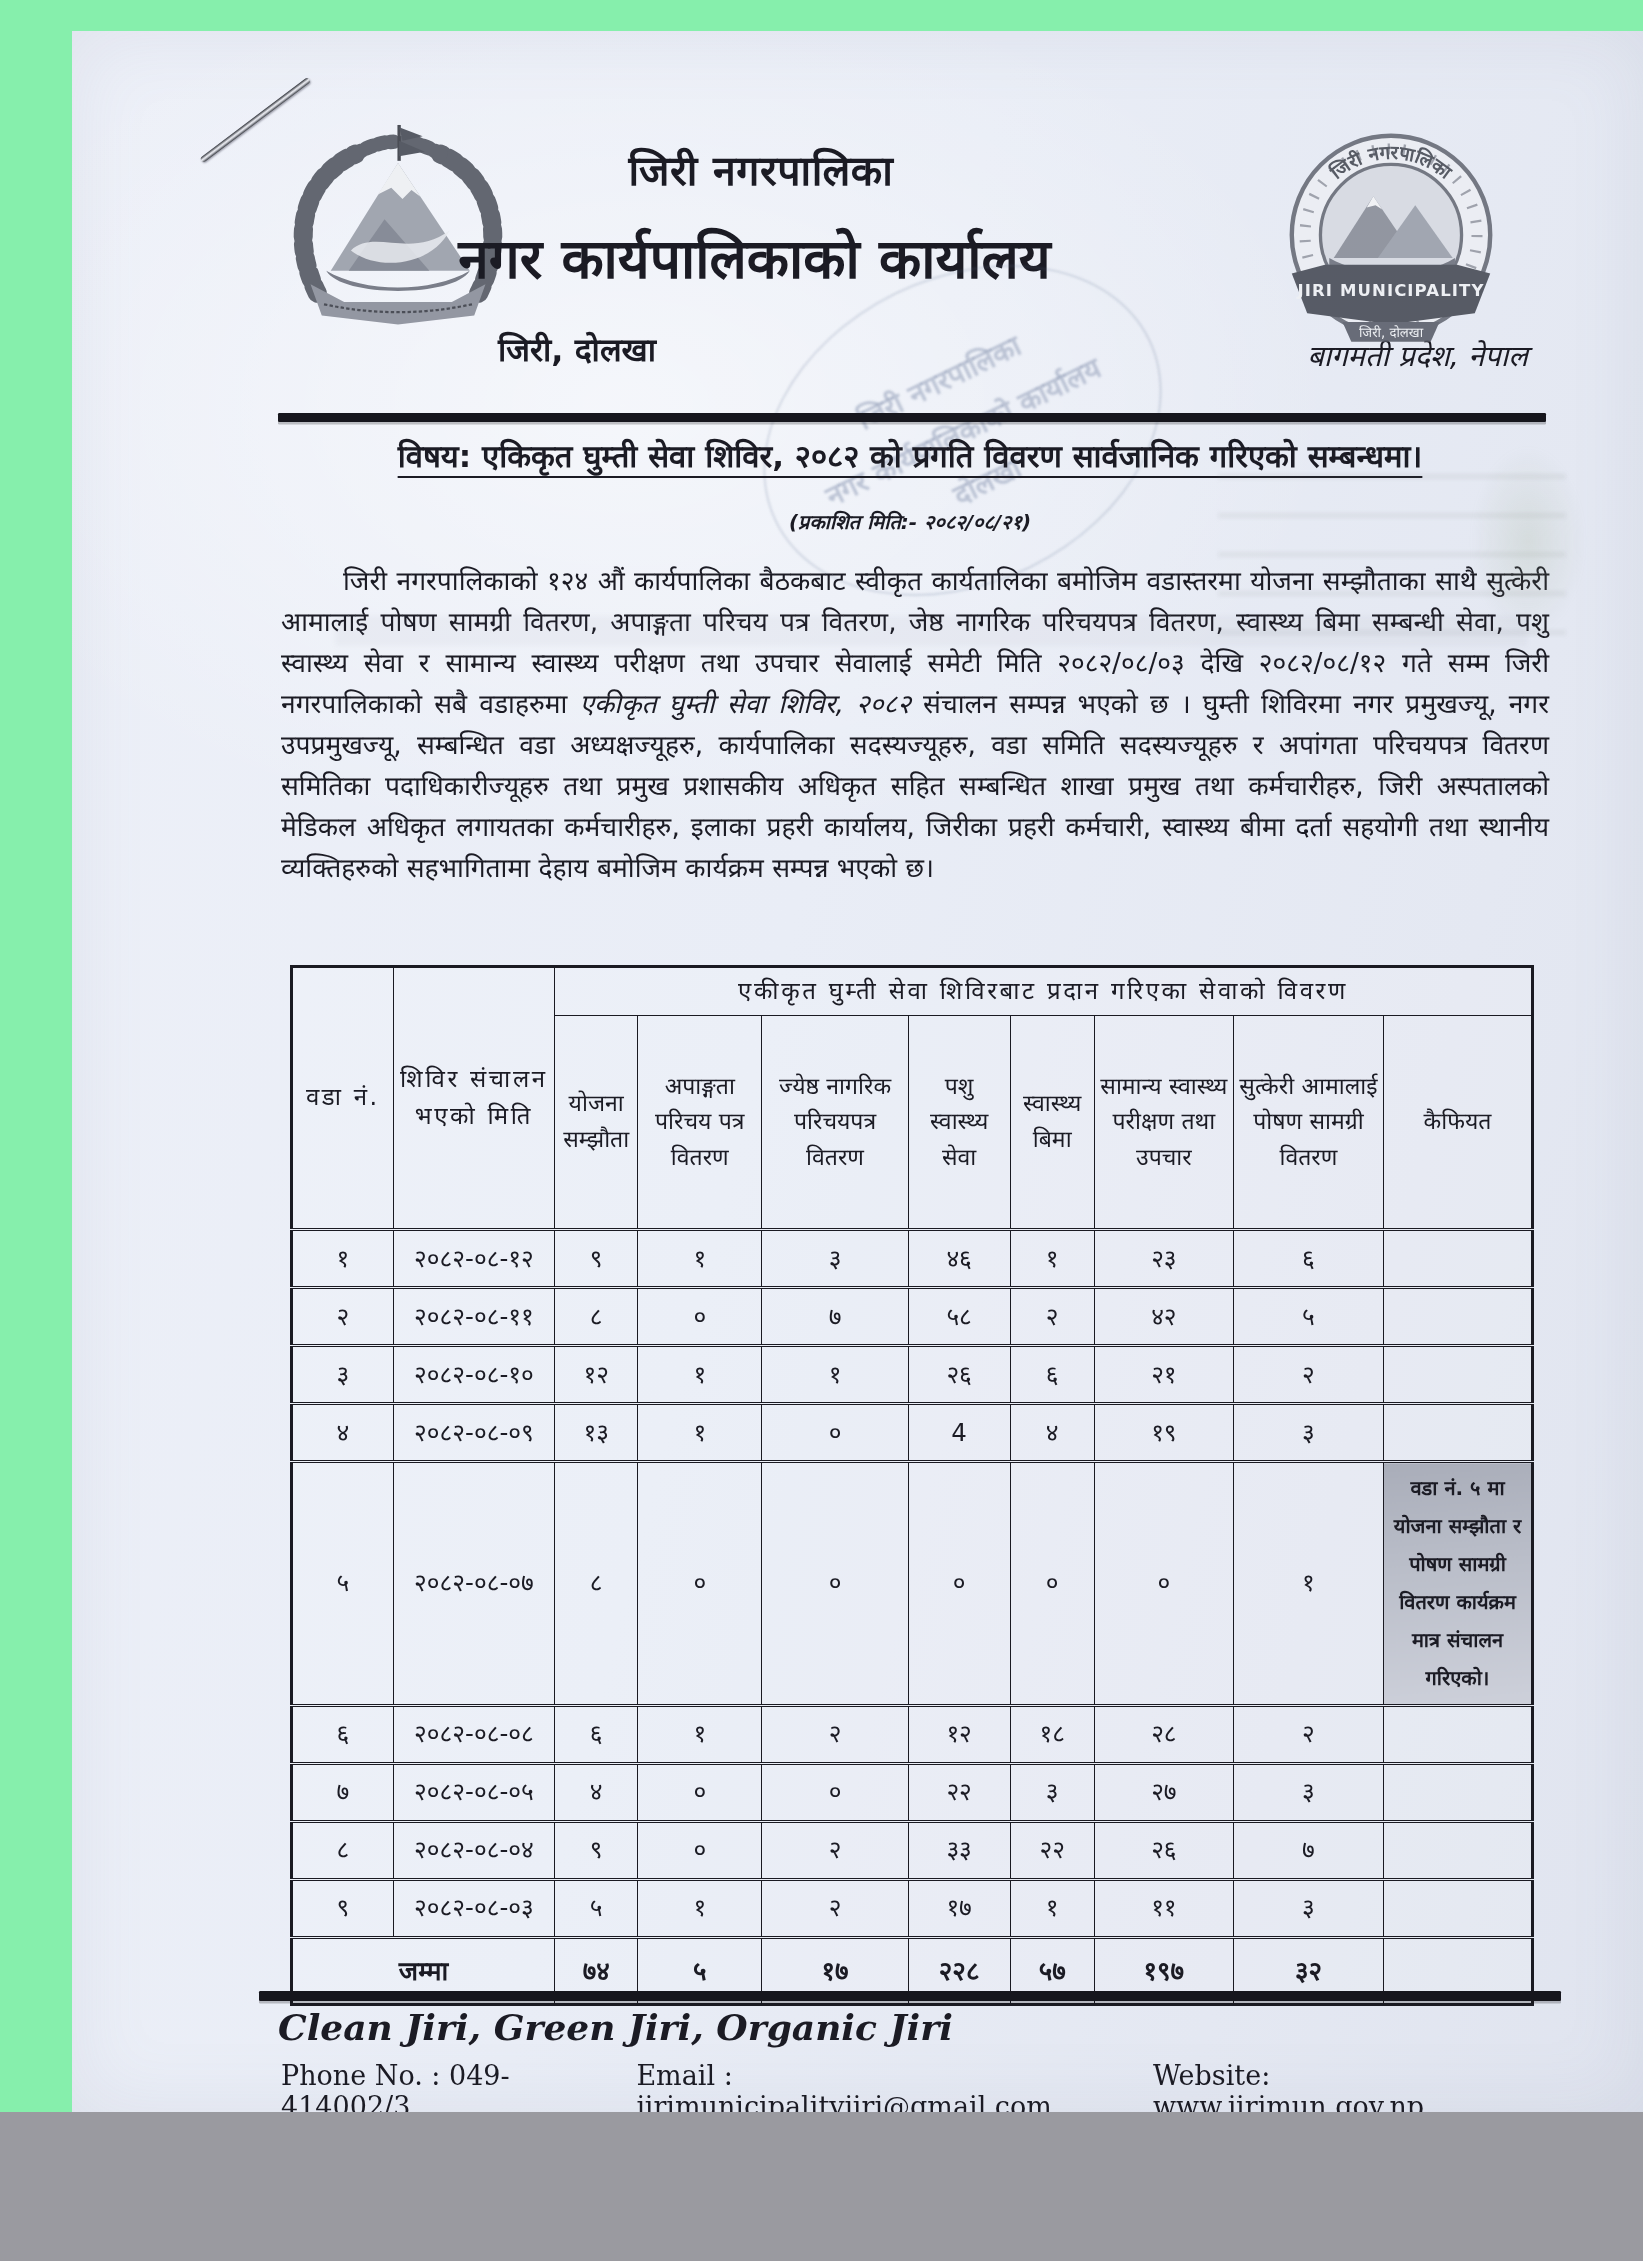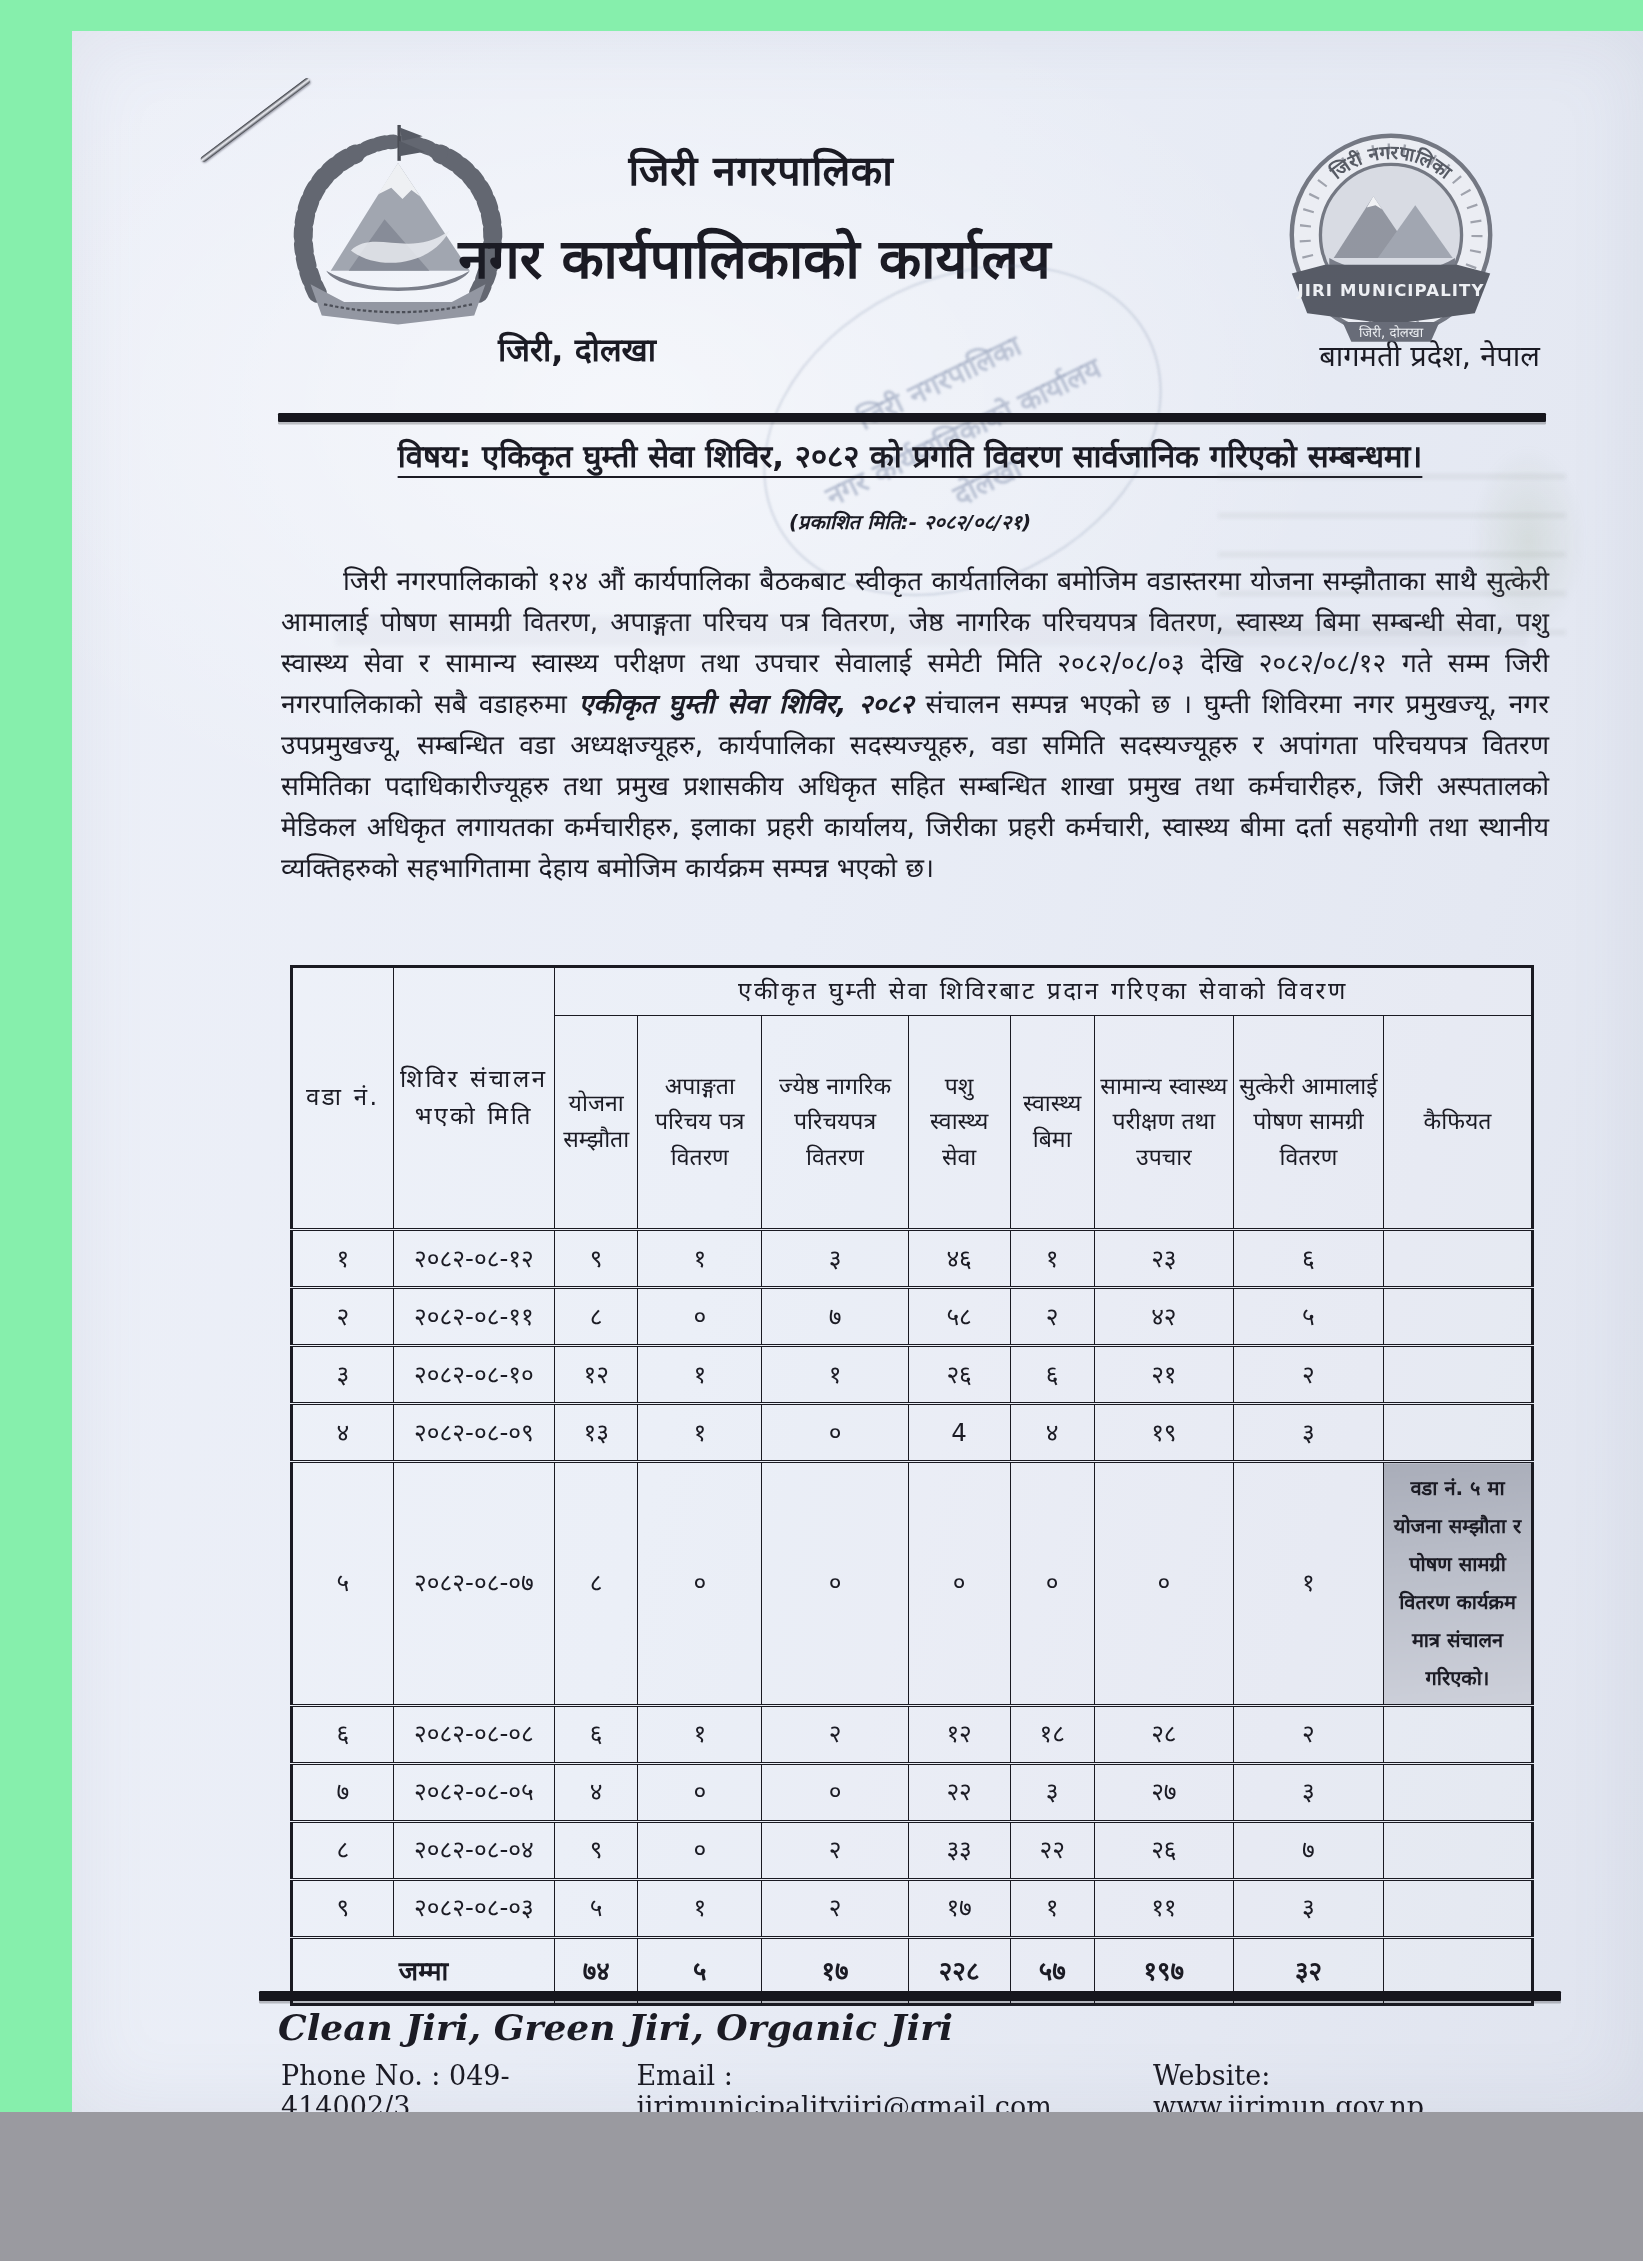--- a/index.html
+++ b/index.html
@@ -26,21 +26,21 @@
     border-radius:3.2px;
     box-shadow:0 1.3px 1.9px rgba(40,40,60,.4);
   }
   
   .emblem{position:absolute;filter:blur(0.4px) grayscale(15%);opacity:.92;}
   .emblem-left{left:285px;top:116px;width:226px;height:213px;}
   .seal-right{left:1280px;top:128px;width:222px;height:226px;}
   .title-1{position:absolute;left:0;right:122px;top:141px;text-align:center;font-size:41px;font-weight:bold;letter-spacing:0.6px;}
   .title-2{position:absolute;left:0;right:135px;top:219px;text-align:center;font-size:55px;font-weight:bold;}
   .title-3{position:absolute;left:0;right:490px;top:327px;text-align:center;font-size:32px;font-weight:bold;}
-  .province{position:absolute;right:104px;top:335px;font-size:29px;}
+  .province{position:absolute;right:116px;top:335px;font-size:29px;font-style:italic;}
   .watermark{
     position:absolute;left:754px;top:277px;width:413px;height:303px;
     transform:rotate(-26deg);
     border:2.6px solid rgba(96,112,146,.22);
     border-radius:50%;
     display:flex;flex-direction:column;align-items:center;justify-content:center;gap:17px;
     color:rgba(86,104,142,.34);
     font-size:28px;font-weight:bold;text-align:center;
     filter:blur(0.8px);
     pointer-events:none;
@@ -54,21 +54,21 @@
     text-decoration:underline;text-decoration-thickness:1.9px;text-underline-offset:9px;
   }
   .pubdate{
     position:absolute;left:278px;right:102px;top:508px;
     text-align:center;font-size:20px;font-weight:bold;font-style:italic;
   }
   .bodytext{
     position:absolute;left:281px;right:95px;top:560px;
     font-size:26.4px;line-height:41px;text-align:justify;text-indent:62px;
   }
-  .bodytext .it{font-style:italic;font-weight:bold;}
+  .bodytext .it{font-style:italic;font-weight:normal;}
   
   .tablewrap{position:absolute;left:290px;top:965px;width:1244px;}
   table{border-collapse:collapse;table-layout:fixed;width:100%;background:rgba(255,255,255,.12);}
   th,td{
     border:1.9px solid #1a1a22;
     text-align:center;vertical-align:middle;
     padding:3.9px 5.2px;
     font-size:23px;line-height:1.55;
     overflow:hidden;
   }

